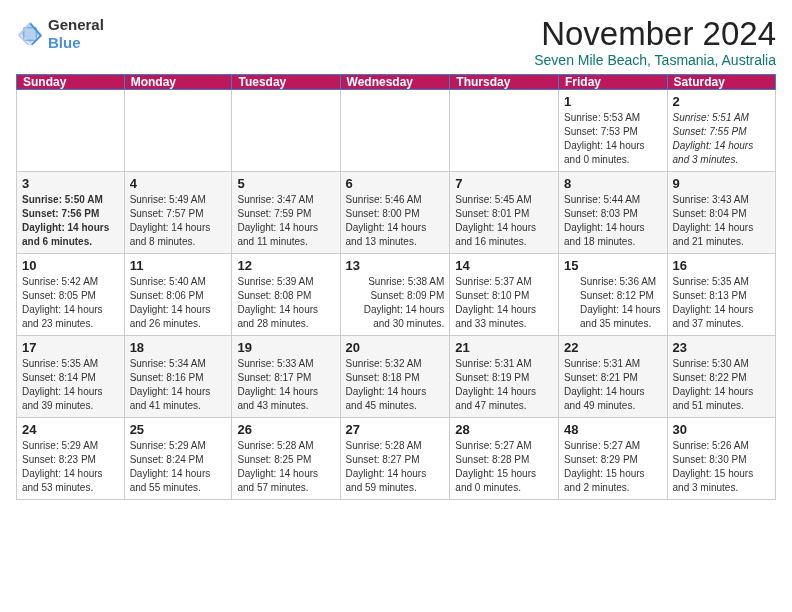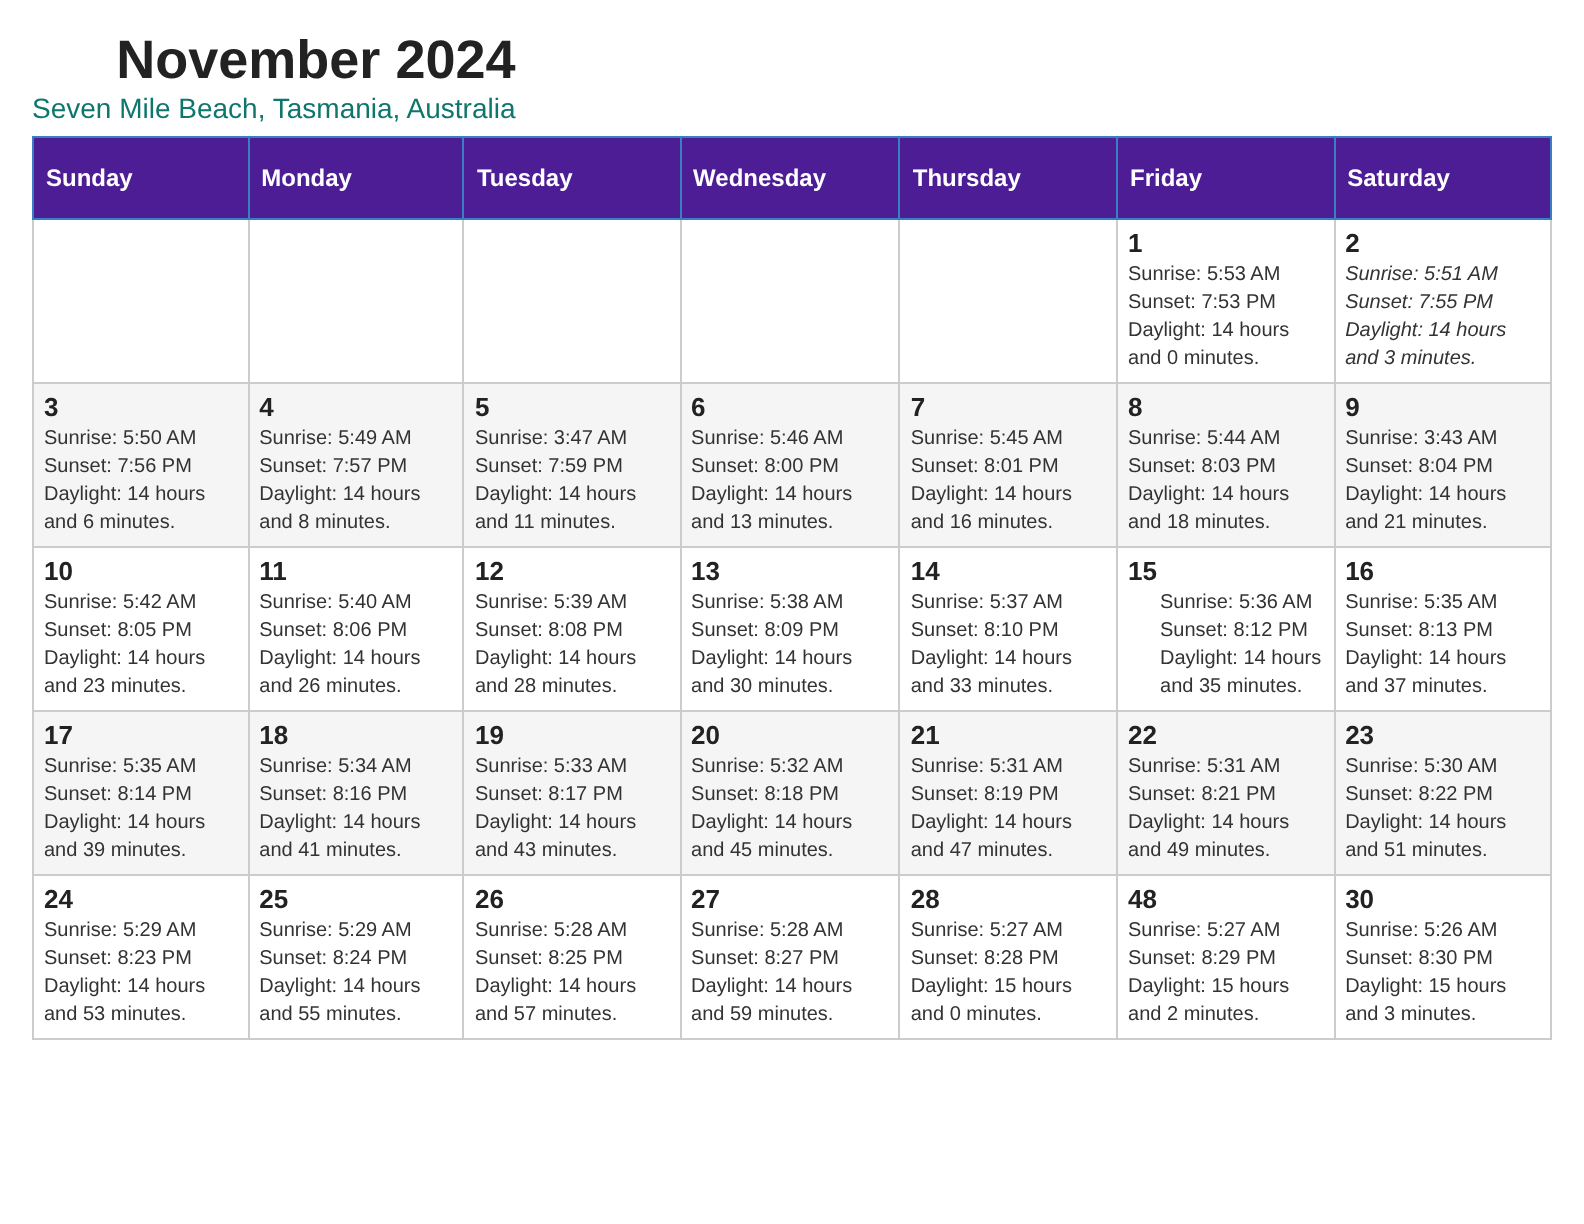--- a/index.html
+++ b/index.html
@@ -38,40 +38,40 @@
       line-height: 1;
     }
     .logo-icon {
       width: 28px;
       height: 28px;
     }
     .title-block {
       text-align: right;
     }
     .month-title {
-      font-size: 27px;
-      font-weight: bold;
+      font-size: 33px;
+      font-weight: normal;
       color: #222;
       line-height: 1.1;
     }
     .subtitle {
       font-size: 14px;
       color: #0f766e;
     }
     .calendar {
       width: 100%;
       border-collapse: collapse;
       margin-top: 6px;
     }
     .calendar th {
-      background: #4c1d95;
+      background: #be185d;
       color: #fff;
       font-size: 12px;
       font-weight: bold;
-      padding: 13px 6px;
+      padding: 0 6px;
       text-align: left;
       border: 1px solid #3a7fc1;
     }
     .calendar td {
       vertical-align: top;
       border: 1px solid #ccc;
       padding: 4px 5px;
       width: 113px;
       min-height: 80px;
       font-size: 10px;
@@ -95,20 +95,37 @@
     }
     .empty {
       background: #fff !important;
     }
   </style>
 </head>
 <body>
 
 <div class="container">
   <div class="header-row">
+    <div class="logo">
+      <svg class="logo-icon" viewBox="0 0 36 36" xmlns="http://www.w3.org/2000/svg">
+        <polygon points="18,2 34,18 18,34 2,18" fill="#4a90d9" opacity="0.15"></polygon>
+        <polygon points="18,6 30,18 18,30 6,18" fill="#4a90d9" opacity="0.3"></polygon>
+        <polygon points="10,10 26,10 26,26 10,26" fill="none" stroke="#4a90d9" stroke-width="1"></polygon>
+        <path d="M18 4 L32 20 L20 32" fill="none" stroke="#4a90d9" stroke-width="2.5" stroke-linejoin="round"></path>
+        <path d="M18 4 L4 20 L16 32" fill="none" stroke="#b0c8e8" stroke-width="2" stroke-linejoin="round"></path>
+      </svg>
+      <div>
+        <div style="line-height:1.1">
+          <span class="logo-text-general">General</span>
+        </div>
+        <div style="line-height:1.1">
+          <span class="logo-text-blue">Blue</span>
+        </div>
+      </div>
+    </div>
     <div class="title-block">
       <div class="month-title">November 2024</div>
       <div class="subtitle">Seven Mile Beach, Tasmania, Australia</div>
     </div>
   </div>
 
   <table class="calendar">
     <thead>
       <tr>
         <th>Sunday</th>
@@ -136,21 +153,21 @@
           <td>
             <span class="day-num">2</span>
             <div class="day-info" style="white-space: pre-line; font-style: italic;">Sunrise: 5:51 AM
 Sunset: 7:55 PM
 Daylight: 14 hours and 3 minutes.</div>
           </td>
         </tr>
         <tr>
           <td>
             <span class="day-num">3</span>
-            <div class="day-info" style="white-space: pre-line;">Sunrise: 5:50 AM
+            <div class="day-info" style="white-space: pre-line; font-weight: bold;">Sunrise: 5:50 AM
 Sunset: 7:56 PM
 Daylight: 14 hours and 6 minutes.</div>
           </td>
           <td>
             <span class="day-num">4</span>
             <div class="day-info" style="white-space: pre-line;">Sunrise: 5:49 AM
 Sunset: 7:57 PM
 Daylight: 14 hours and 8 minutes.</div>
           </td>
           <td>
@@ -198,21 +215,21 @@
 Daylight: 14 hours and 26 minutes.</div>
           </td>
           <td>
             <span class="day-num">12</span>
             <div class="day-info" style="white-space: pre-line;">Sunrise: 5:39 AM
 Sunset: 8:08 PM
 Daylight: 14 hours and 28 minutes.</div>
           </td>
           <td>
             <span class="day-num">13</span>
-            <div class="day-info" style="white-space: pre-line;">Sunrise: 5:38 AM
+            <div class="day-info" style="white-space: pre-line; text-align: right;">Sunrise: 5:38 AM
 Sunset: 8:09 PM
 Daylight: 14 hours and 30 minutes.</div>
           </td>
           <td>
             <span class="day-num">14</span>
             <div class="day-info" style="white-space: pre-line;">Sunrise: 5:37 AM
 Sunset: 8:10 PM
 Daylight: 14 hours and 33 minutes.</div>
           </td>
           <td>

